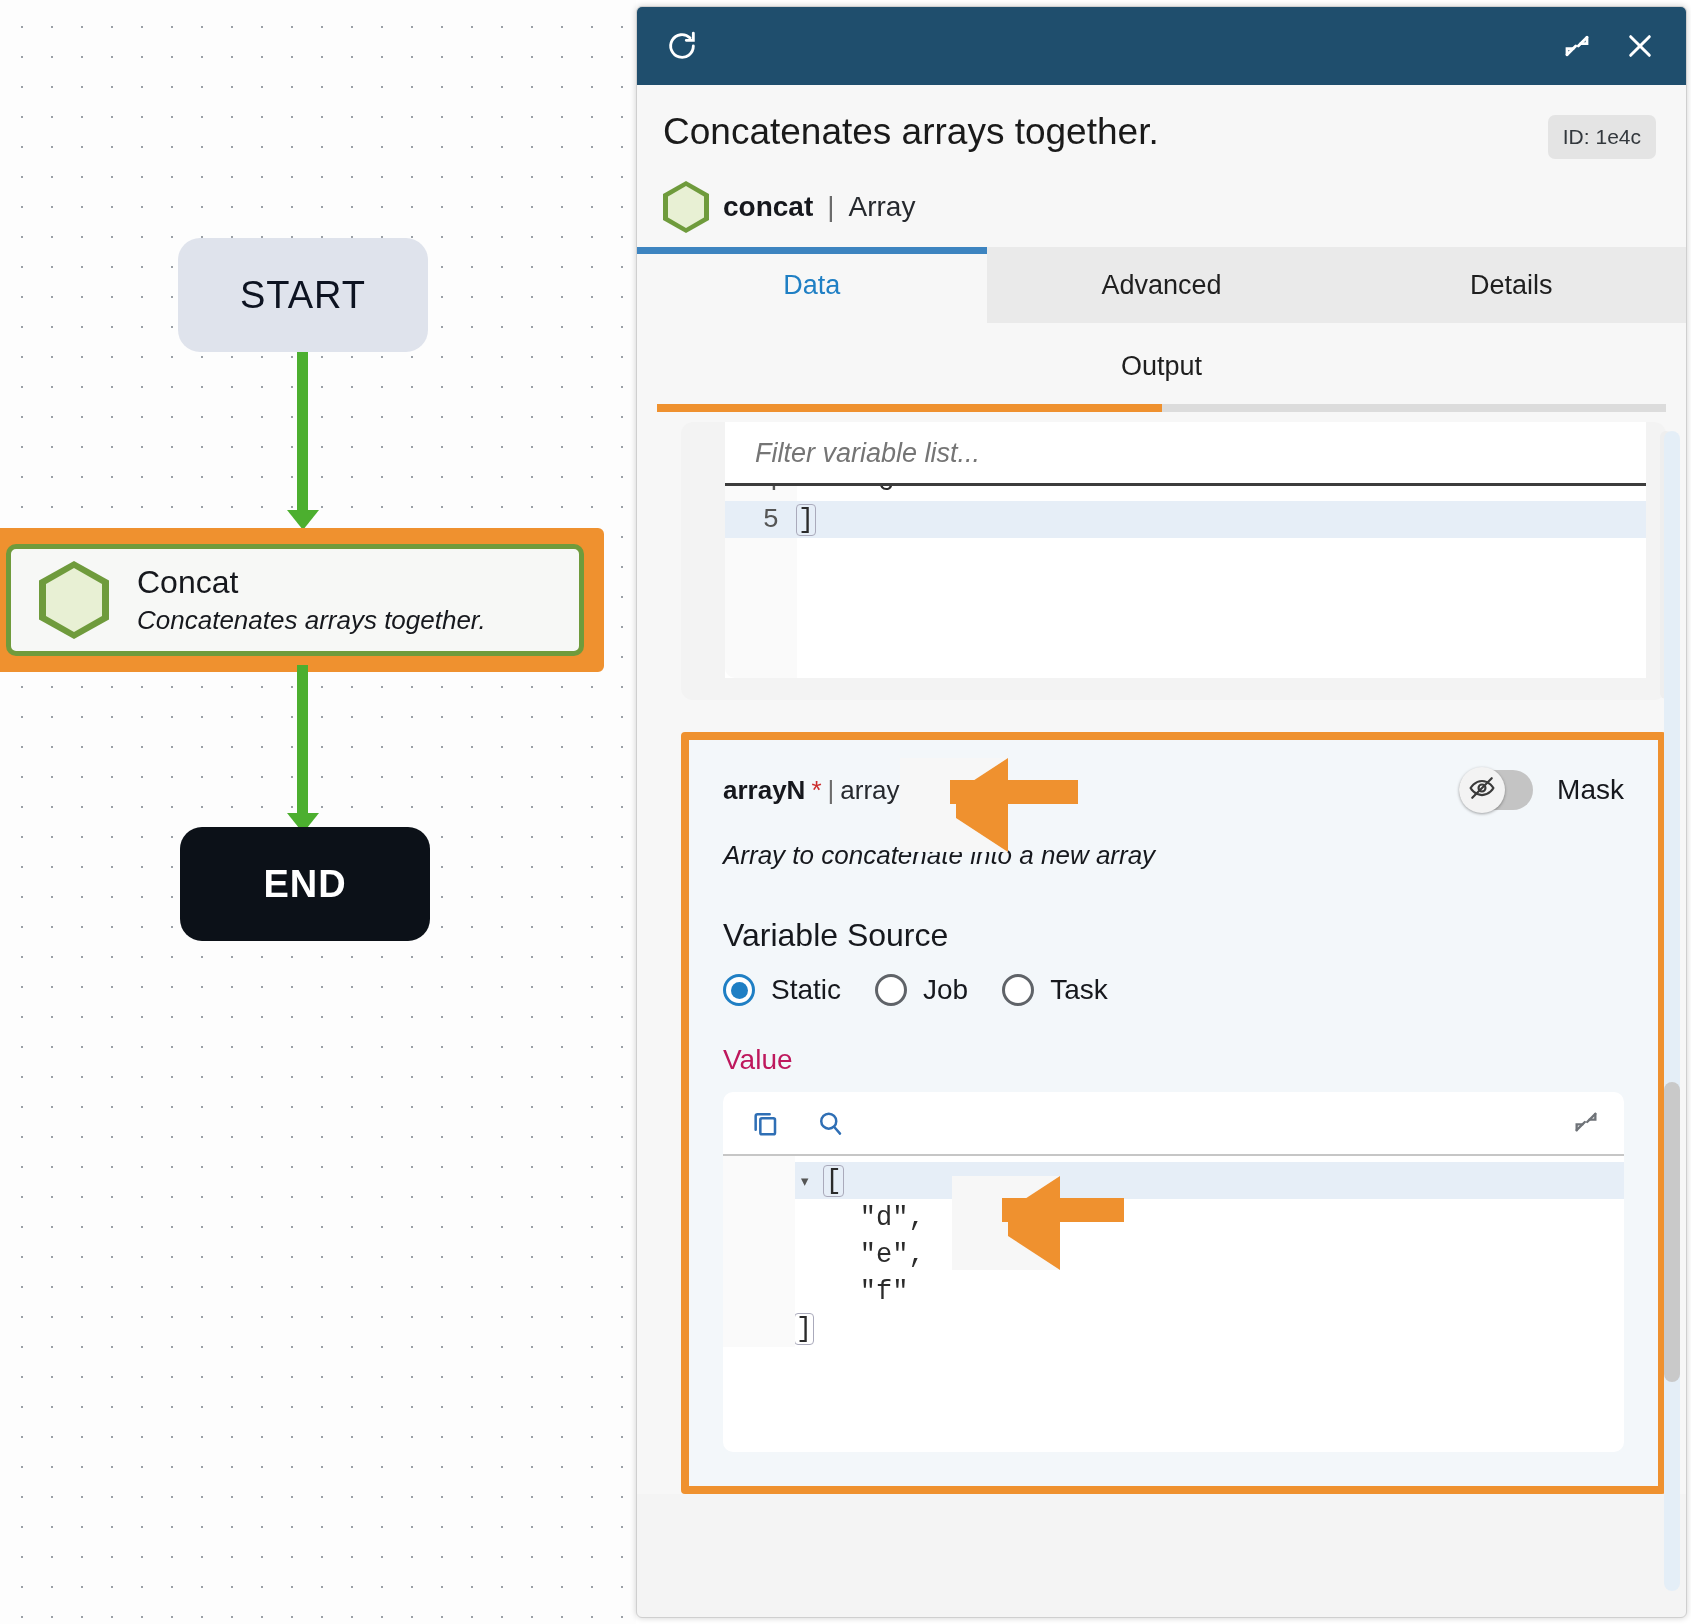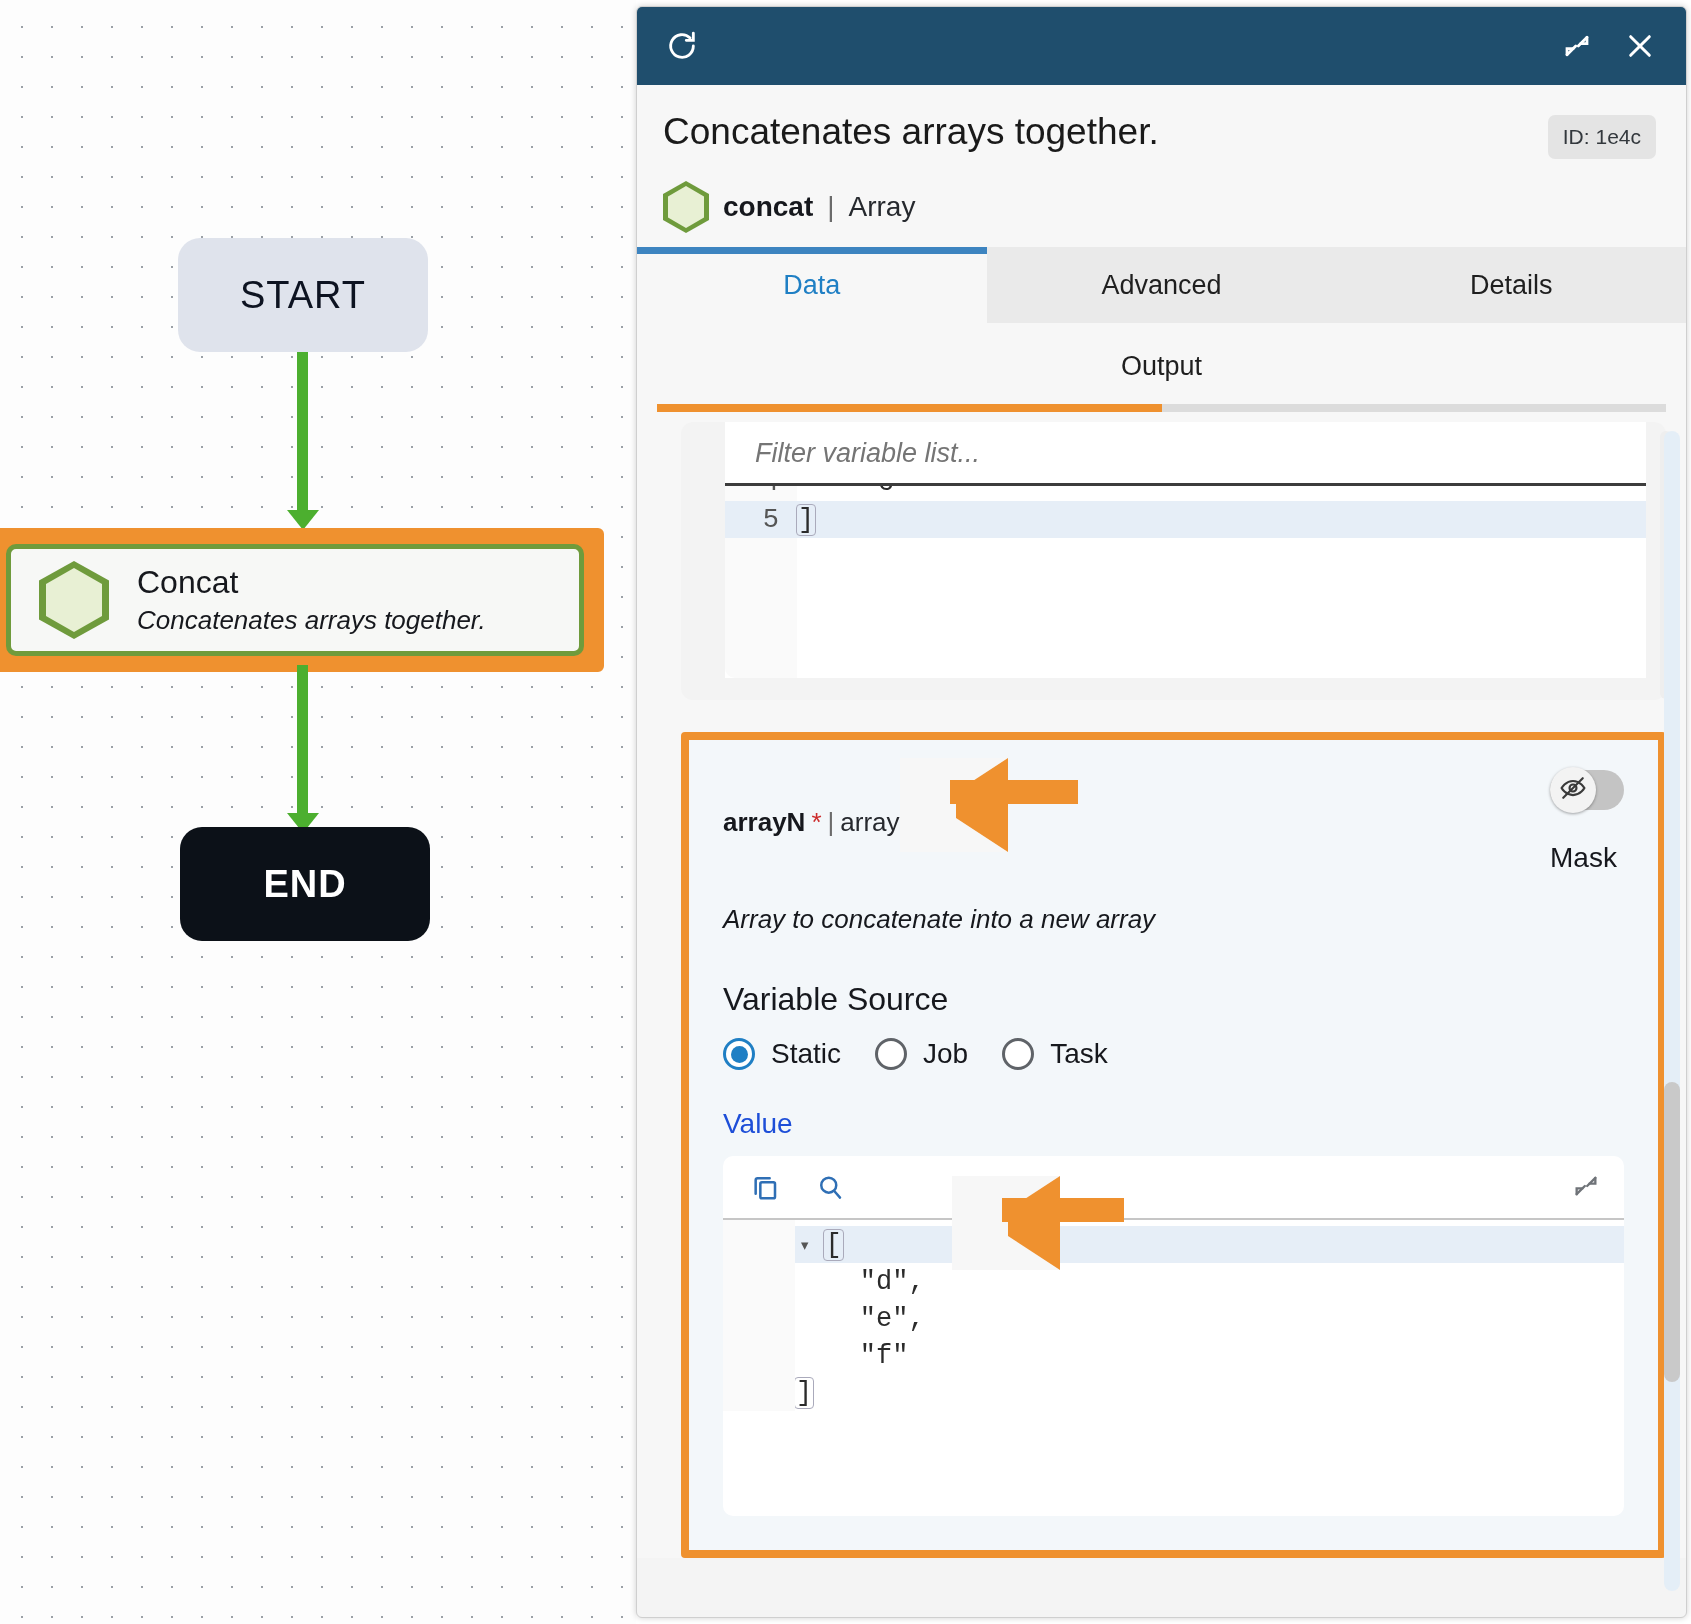--- a/index.html
+++ b/index.html
@@ -188,21 +188,21 @@
     border: 8px solid #ef912f; border-radius: 4px;
     background: #f3f7fa;
     padding: 30px 34px 34px 34px;
     position: relative;
   }
   .card-row1 { display: flex; align-items: center; justify-content: space-between; }
   .lbl-name { font-size: 26px; font-weight: 700; color: #16181d; }
   .lbl-star { color: #cc2b2b; font-size: 26px; margin-left: 6px; }
   .lbl-sep { color: #6b6b6b; font-size: 26px; margin: 0 6px; }
   .lbl-type { font-size: 26px; color: #26292e; }
-  .mask-group { display: flex; gap: 32px; flex-direction: column; }
+  .mask-group { display: flex; align-items: center; gap: 24px; }
   .toggle {
     width: 74px; height: 40px; background: #c4c4c4; border-radius: 20px;
     position: relative; cursor: pointer;
   }
   .toggle .knob {
     position: absolute; left: 0; top: -3px;
     width: 46px; height: 46px; border-radius: 50%;
     background: #f3f3f3; box-shadow: 0 1px 3px rgba(0,0,0,.35);
     display: flex; align-items: center; justify-content: center;
   }
@@ -210,21 +210,21 @@
   .desc-it { font-size: 26px; font-style: italic; color: #16181d; margin-top: 30px; }
   .sec-label { font-size: 32px; color: #16181d; margin-top: 46px; }
   .radios { display: flex; align-items: center; gap: 34px; margin-top: 20px; }
   .radio { display: flex; align-items: center; gap: 16px; cursor: pointer; }
   .rb { width: 32px; height: 32px; border-radius: 50%; border: 3px solid #5f6368; background: #fff;
         display: flex; align-items: center; justify-content: center; }
   .rb.on { border-color: #1f7fc4; }
   .rb.on::after { content: ""; width: 17px; height: 17px; border-radius: 50%; background: #1f7fc4; }
   .radio span { font-size: 28px; color: #16181d; }
 
-  .val-label { font-size: 28px; color: #1d4ed8; margin-top: 38px; }
+  .val-label { font-size: 28px; color: #be185d; margin-top: 38px; }
   .val-editor {
     margin-top: 16px; background: #ffffff; border-radius: 10px;
     height: 360px; overflow: hidden; position: relative;
   }
   .val-toolbar {
     height: 64px; display: flex; align-items: center; gap: 34px;
     padding: 0 26px; border-bottom: 2px solid #c6c6c6; position: relative;
   }
   .tool-ic { cursor: pointer; line-height: 0; }
   .expand-ic { position: absolute; right: 24px; top: 16px; cursor: pointer; line-height: 0; }

